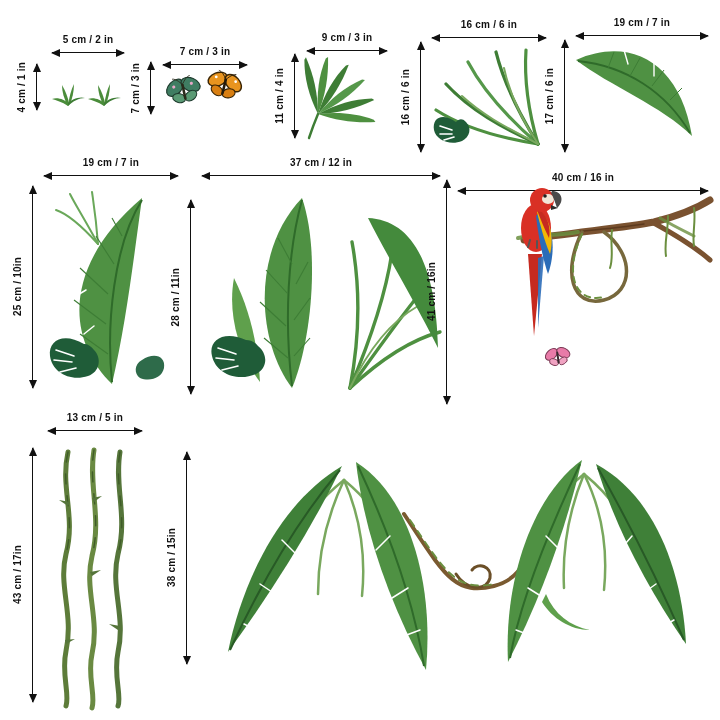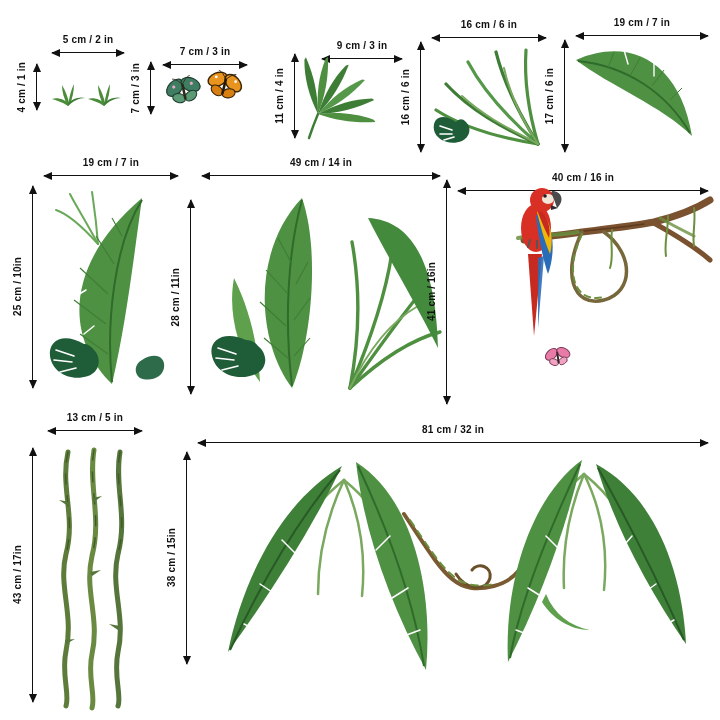--- a/index.html
+++ b/index.html
@@ -85,21 +85,21 @@
         <ellipse cx="-6" cy="5" rx="6.5" ry="4.5" transform="rotate(25 -6 5)" fill="#d97f12" stroke="#3a2505" stroke-width="1.1"></ellipse>
         <ellipse cx="6" cy="5" rx="6.5" ry="4.5" transform="rotate(-25 6 5)" fill="#d97f12" stroke="#3a2505" stroke-width="1.1"></ellipse>
         <circle cx="-10" cy="-8" r="1.4" fill="#fff"></circle>
           <circle cx="10" cy="-8" r="1.4" fill="#fff"></circle>
         <rect x="-1.3" y="-9" width="2.6" height="17" rx="1.3" fill="#241a0a"></rect>
         <path d="M-1 -9 C-4 -13 -7 -15 -9 -15 M1 -9 C4 -13 7 -15 9 -15" stroke="#241a0a" stroke-width="0.8" fill="none"></path>
       </g>
     </svg>
   </div>
 
-  <div class="h-measure" style="left:322px; top:32px; width:80px;margin-top:8px;">
+  <div class="h-measure" style="left:307px; top:32px; width:80px;">
     <span class="dim-label">9 cm / 3 in</span>
     <div class="h-line"></div>
   </div>
   <div class="v-measure" style="left:274px; top:54px; height:84px;">
     <span class="dim-label">11 cm / 4 in</span>
     <div class="v-line"></div>
   </div>
   <div class="art" style="left:300px; top:50px; width:92px; height:92px;">
     <svg viewBox="0 0 92 92">
       <g transform="translate(18,64)">
@@ -207,21 +207,21 @@
           <path d="M18 168 L36 174"></path>
             <path d="M16 178 L34 180"></path>
             <path d="M22 190 L38 186"></path>
         </g>
       </g>
       <path d="M104 178 C116 170 128 174 126 186 C124 196 112 200 102 196 C96 192 96 182 104 178 Z" fill="#2e6b4a"></path>
     </svg>
   </div>
 
   <div class="h-measure" style="left:202px; top:157px; width:238px;">
-    <span class="dim-label">49 cm / 14 in</span>
+    <span class="dim-label">37 cm / 12 in</span>
     <div class="h-line"></div>
   </div>
   <div class="v-measure" style="left:170px; top:200px; height:194px;">
     <span class="dim-label">28 cm / 11in</span>
     <div class="v-line"></div>
   </div>
   <div class="art" style="left:198px; top:188px; width:250px; height:206px;">
     <svg viewBox="0 0 250 206">
       <g stroke="#4e9040" stroke-width="3.4" fill="none" stroke-linecap="round">
         <path d="M152 200 C182 172 212 152 242 144"></path>
@@ -325,24 +325,20 @@
       <g fill="#55753a">
         <path d="M22 62 l-9 -6 l11 2 z"></path>
           <path d="M46 132 l9 -6 l-11 2 z"></path>
           <path d="M72 186 l-9 -6 l11 2 z"></path>
         <path d="M20 200 l9 -5 l-10 1 z"></path>
           <path d="M48 58 l8 -6 l-10 2 z"></path>
       </g>
     </svg>
   </div>
 
-  <div class="h-measure" style="left:198px; top:424px; width:510px;">
-    <span class="dim-label">81 cm / 32 in</span>
-    <div class="h-line"></div>
-  </div>
   <div class="v-measure" style="left:166px; top:452px; height:212px;">
     <span class="dim-label">38 cm / 15in</span>
     <div class="v-line"></div>
   </div>
   <div class="art" style="left:194px; top:444px; width:522px; height:244px;">
     <svg viewBox="0 0 522 244">
       <g stroke="#79a85e" stroke-width="2.5" fill="none" stroke-linecap="round">
         <path d="M150 36 C120 60 96 92 84 130"></path>
           <path d="M150 36 C134 70 124 110 124 150"></path>
         <path d="M150 36 C166 72 172 112 168 152"></path>

